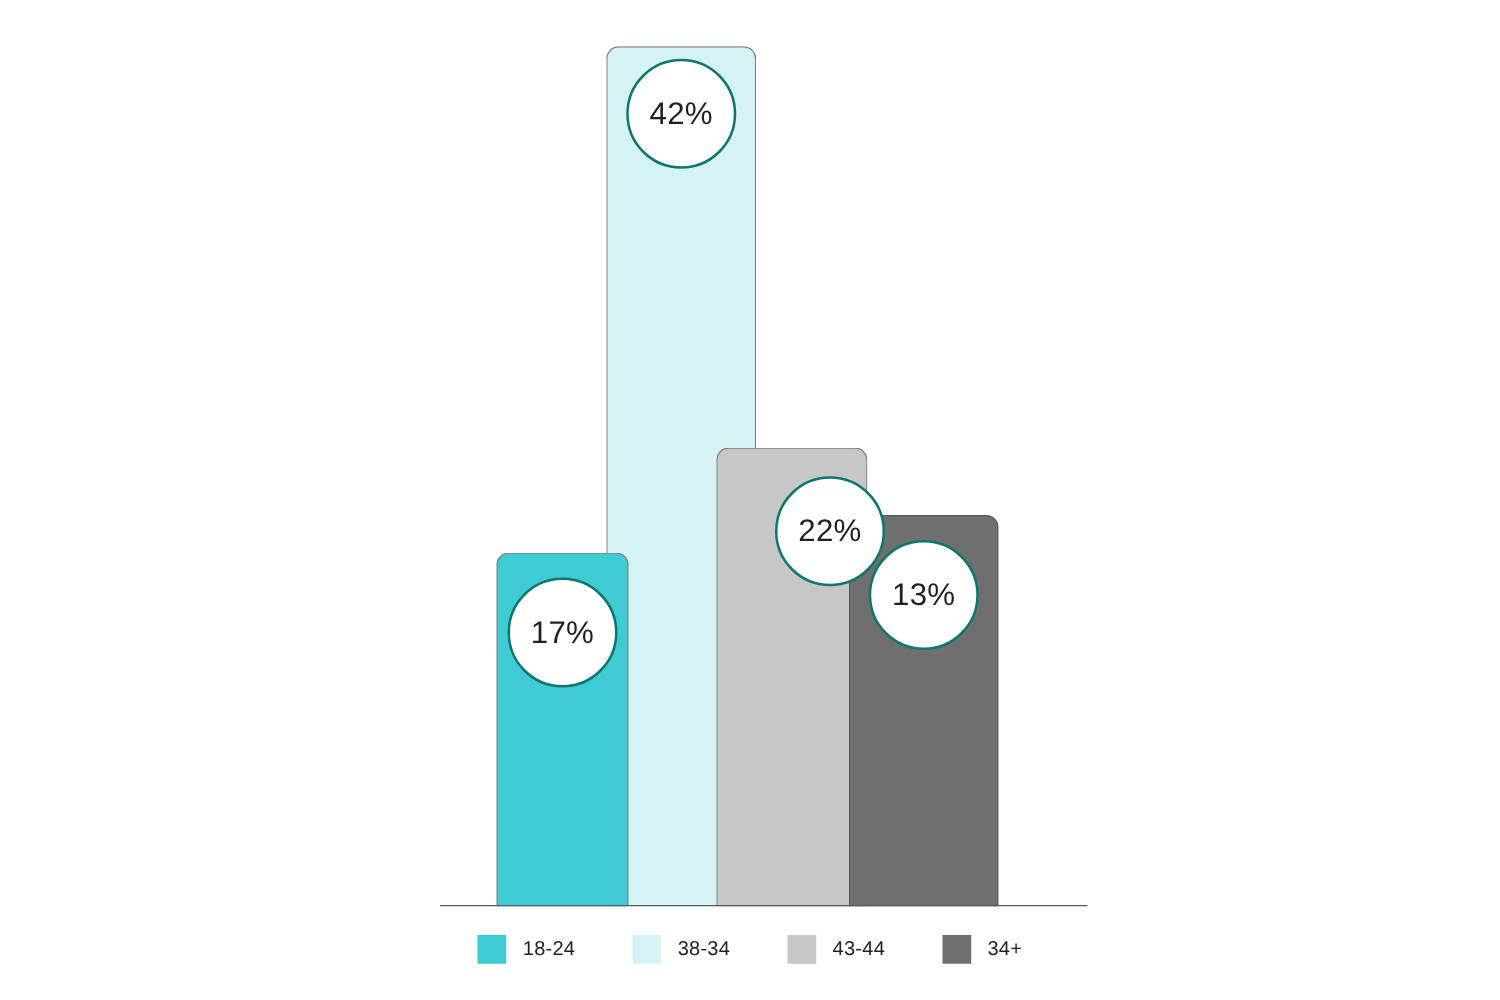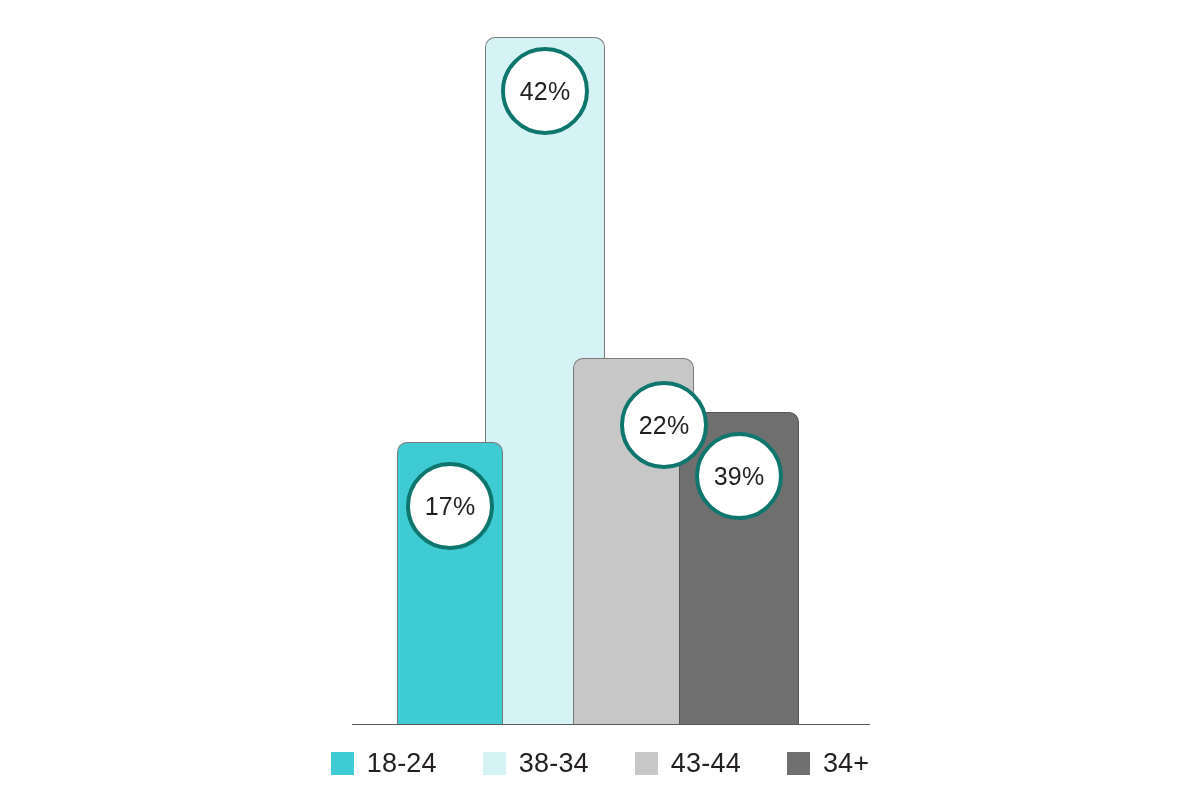--- a/index.html
+++ b/index.html
@@ -40,21 +40,21 @@
   .bar-b1 { z-index: 4; }
   .bar-b2 { z-index: 1; }
   .bar-b3 { z-index: 2; }
   .bar-b4 { z-index: 3; }
 
   .value-bubble {
     position: absolute;
     box-sizing: border-box;
     border-radius: 50%;
     background: #ffffff;
-    border: 4px solid #0f766e;
+    border: 2px solid #0f766e;
     display: flex;
     align-items: center;
     justify-content: center;
     color: #231f20;
     font-size: 25px;
     letter-spacing: 0.2px;
     z-index: 20;
   }
 
   .axis-line {
@@ -79,21 +79,21 @@
     display: flex;
     align-items: center;
     gap: 13px;
   }
   .legend-swatch {
     width: 23px;
     height: 23px;
     flex: 0 0 auto;
   }
   .legend-label {
-    font-size: 27px;
+    font-size: 16px;
     color: #231f20;
     letter-spacing: 0.2px;
     white-space: nowrap;
   }
 </style>
 </head>
 <body>
 
 <div id="chart-root">
 
@@ -113,21 +113,21 @@
 
     <div class="value-bubble" style="left:501px; top:47px; width:88px; height:88px;">
       <span>42%</span>
     </div>
 
     <div class="value-bubble" style="left:620px; top:381px; width:88px; height:88px;">
       <span>22%</span>
     </div>
 
     <div class="value-bubble" style="left:695px; top:432px; width:88px; height:88px;">
-      <span>39%</span>
+      <span>13%</span>
     </div>
 
     <div class="axis-line" style="left:352px; top:724px; width:518px;"></div>
 
   </div>
 
   <div class="legend">
 
     <div class="legend-item">
       <span class="legend-swatch" style="background:#3ecbd4;"></span>

